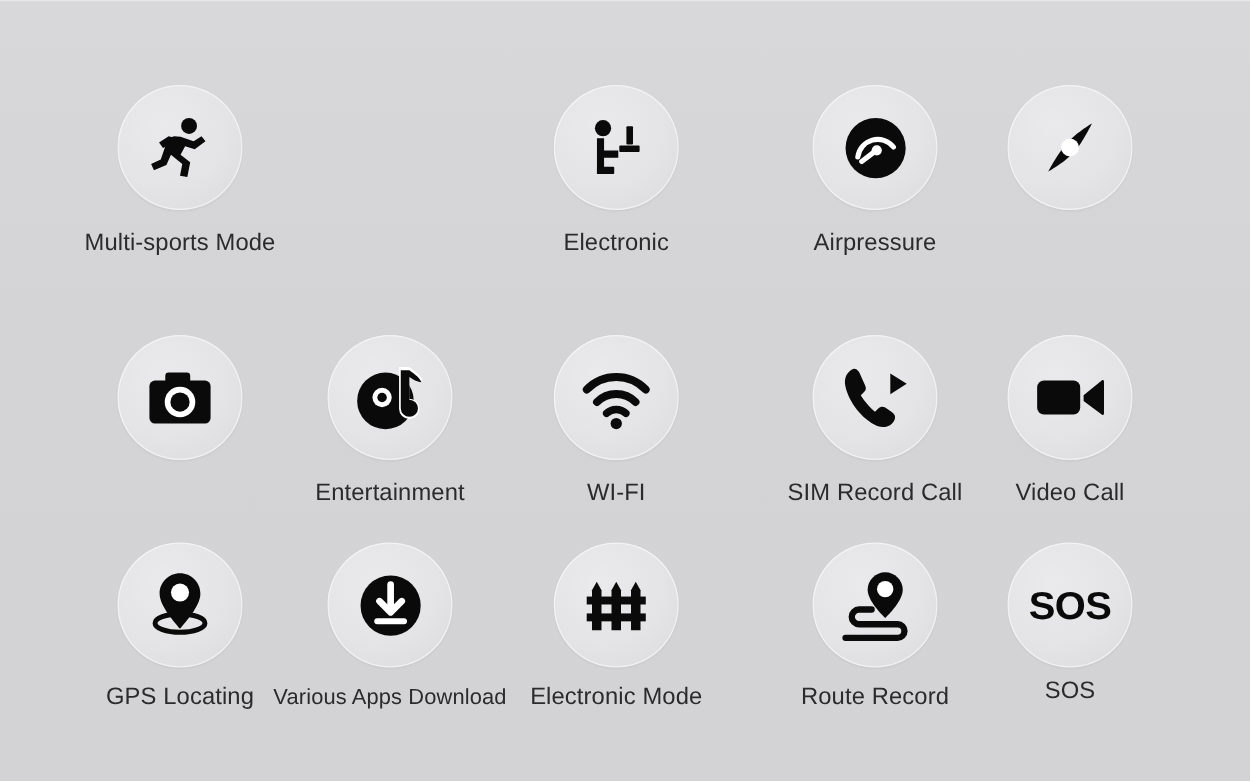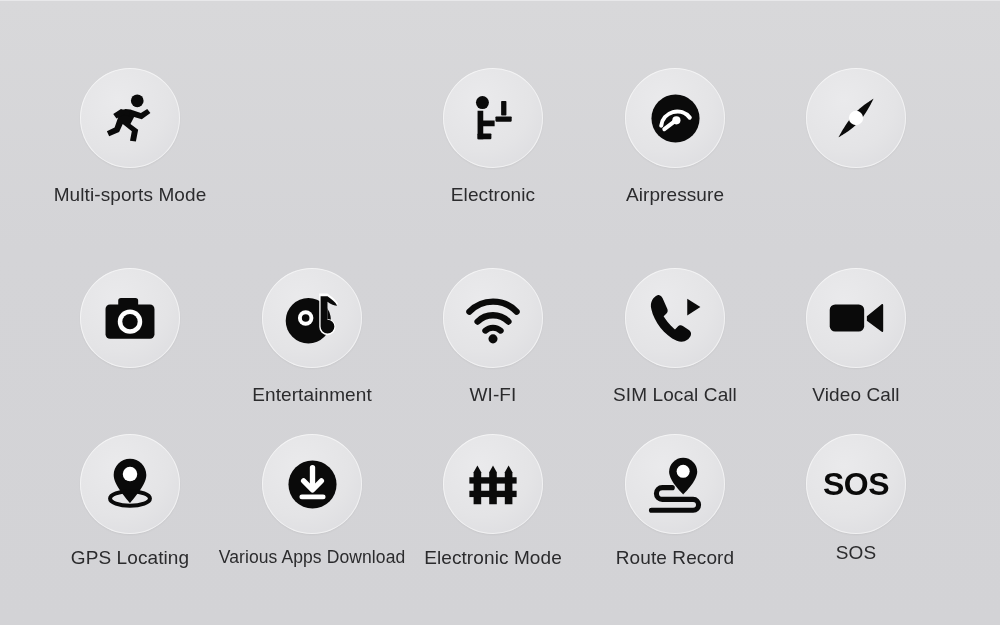--- a/index.html
+++ b/index.html
@@ -68,24 +68,24 @@
     white-space: nowrap;
     letter-spacing: 0.1px;
   }
   .label.sm {
     font-size: 17.5px;
   }
   
   .r1 { top: 67px; }
   .r2 { top: 267px; }
   .r3 { top: 433px; }
-  .c1 { left: 30px; }
+  .c1 { left: 44px; }
   .c2 { left: 212px; }
   .c3 { left: 393px; }
-  .c4 { left: 575px; }
+  .c4 { left: 600px; }
   .c5 { left: 756px; }
   .r3 .label { margin-top: 14px; }
   .cell.sos-cell .label { margin-top: 9px; }
 </style>
 </head>
 <body>
 
 <div id="page">
   <div class="grid">
 
@@ -171,21 +171,21 @@
       <div class="label">WI-FI</div>
     </div>
 
     <div class="cell r2 c4">
       <div class="badge">
         <svg width="56" height="56" viewBox="0 0 64 64">
           <path d="M12 6 C7 8 3 14 5 22 C8 36 20 52 34 58 C42 61 48 57 50 52 C51 49 50 47 47 45 L41 41 C39 40 37 40 35 42 L32 45 C28 42 22 35 19 30 L22 27 C24 25 24 23 23 21 L19 12 C17.5 8 15 5 12 6 Z" fill="#0a0a0a"></path>
           <path d="M46 10 L61 19.5 L46 29 Z" fill="#0a0a0a"></path>
         </svg>
       </div>
-      <div class="label">SIM Local Call</div>
+      <div class="label">SIM Record Call</div>
     </div>
 
     <div class="cell r2 c5">
       <div class="badge">
         <svg width="58" height="58" viewBox="0 0 64 64">
           <rect x="3" y="17" width="38" height="30" rx="6" fill="#0a0a0a"></rect>
           <path d="M44 30 L60 17 C61.5 16 62 17 62 18 v28 c0 1.2 -0.8 2 -2 1 L44 35 Z" fill="#0a0a0a"></path>
         </svg>
       </div>
       <div class="label">Video Call</div>

